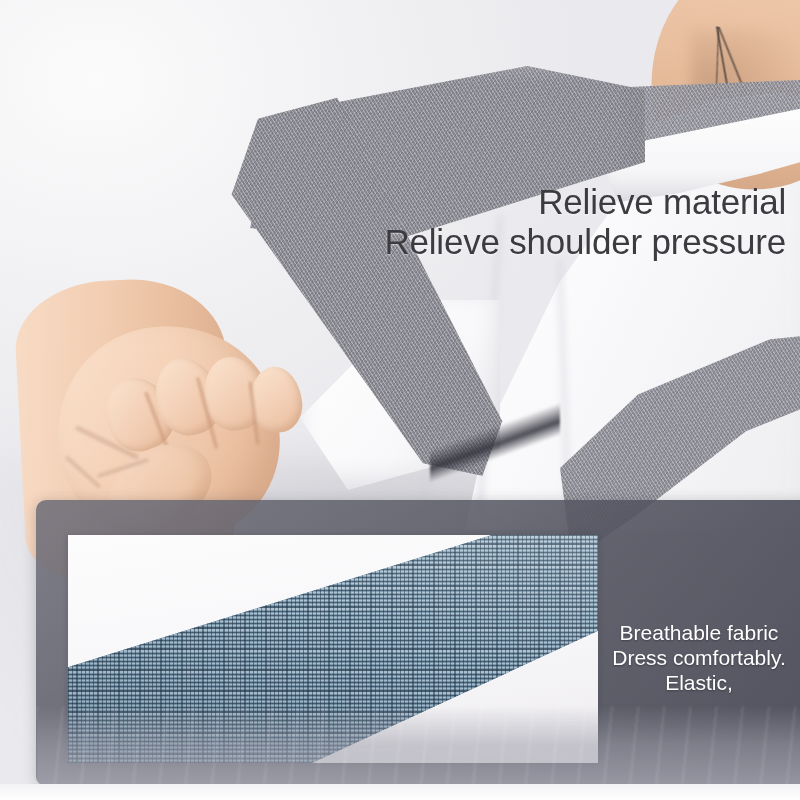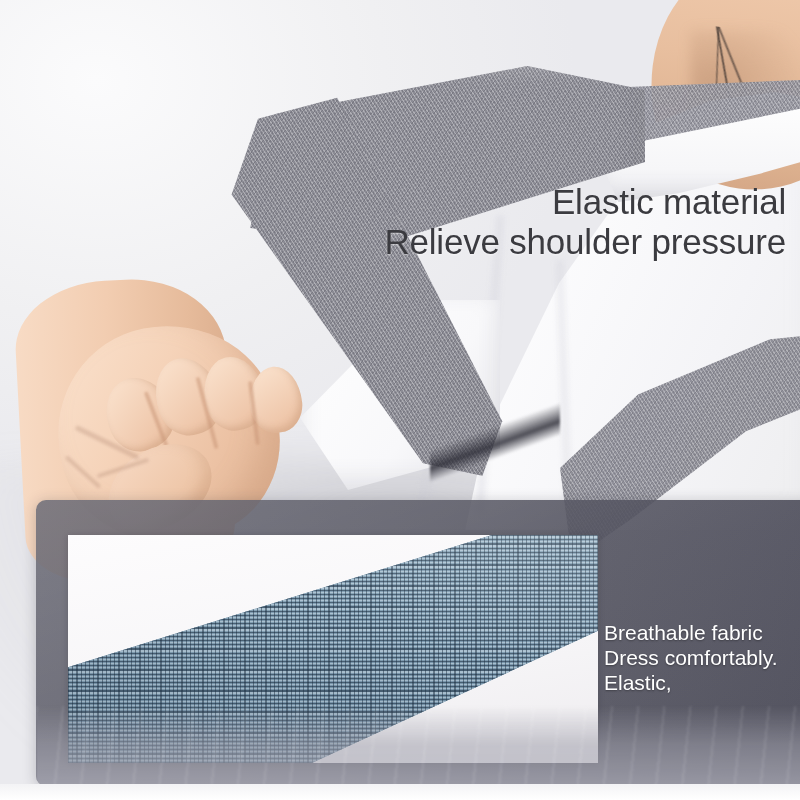--- a/index.html
+++ b/index.html
@@ -294,21 +294,21 @@
     position: absolute;
     left: 604px;
     top: 620px;
     width: 190px;
     color: #ffffff;
     font-size: 21px;
     line-height: 25px;
     font-weight: 400;
     text-shadow: 0 1px 2px rgba(0,0,0,0.35);
   }
-  .caption span { display: block; white-space: nowrap; }
+  .caption span { display: block; white-space: nowrap; text-align: center; }
 
   
   .bottom-strip {
     position: absolute;
     left: 0; bottom: 0;
     width: 100%; height: 16px;
     background: linear-gradient(180deg, #f3f3f5 0%, #ffffff 100%);
   }
 </style>
 </head>
@@ -348,21 +348,21 @@
         <div class="finger-line f3"></div>
         <div class="thumb"></div>
       </div>
     </div>
     <div class="vein v1"></div>
     <div class="vein v2"></div>
     <div class="vein v3"></div>
   </div>
 
   <div class="headline">
-    <span class="l1">Elastic material</span>
+    <span class="l1">Relieve material</span>
     <span class="l2">Relieve shoulder pressure</span>
   </div>
 
   <div class="overlay-panel">
     <div class="overlay-sheen"></div>
 
     <div class="macro-card">
       <div class="fabric-band"></div>
       <div class="fabric-shade"></div>
     </div>

